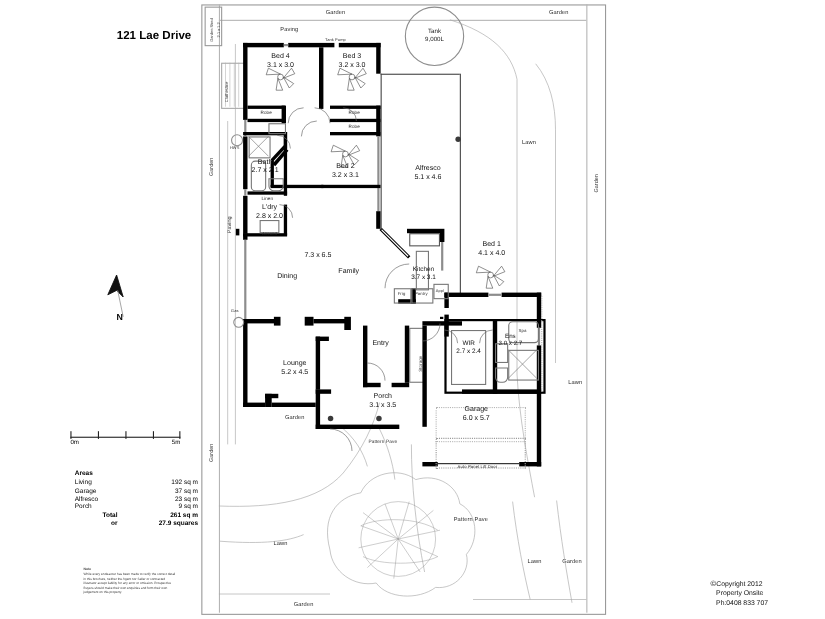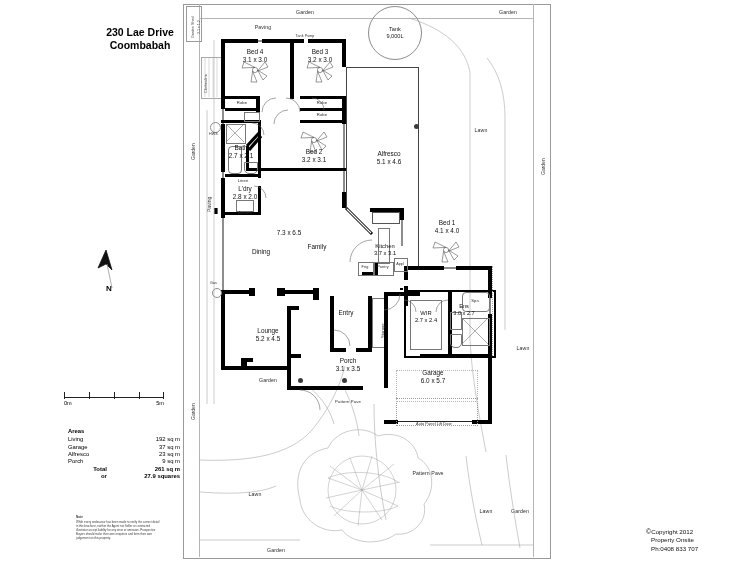--- a/index.html
+++ b/index.html
@@ -53,22 +53,21 @@
   .dot{position:absolute;width:5px;height:5px;border-radius:50%;background:#3a3a3a;}
   .circ{position:absolute;border:1px solid #8d8d8d;border-radius:50%;}
   svg{position:absolute;left:0;top:0;overflow:visible;}
 </style>
 </head>
 <body>
 
 <div id="page">
 
   <div id="title">
-    <div>230 Lae Drive</div>
-    <div>Coombabah</div>
+    <div>121 Lae Drive</div>
   </div>
 
   <div class="bdr" style="left:183px;top:4px;width:366px;height:553px;"></div>
   <div class="thin" style="left:199px;top:4px;width:1px;height:553px;background:#b5b5b5;"></div>
   <div class="thin" style="left:533px;top:4px;width:1px;height:553px;background:#b5b5b5;"></div>
   <div class="thin" style="left:199px;top:18px;width:334px;height:1px;background:#b5b5b5;"></div>
 
   <div class="bdr" style="left:186px;top:6px;width:14px;height:34px;"></div>
   <div class="vlbl" style="left:191px;top:38px;font-size:3.6px;">Garden Shed</div>
   <div class="vlbl" style="left:197px;top:34px;font-size:3.6px;">2.1 x 1.2</div>

